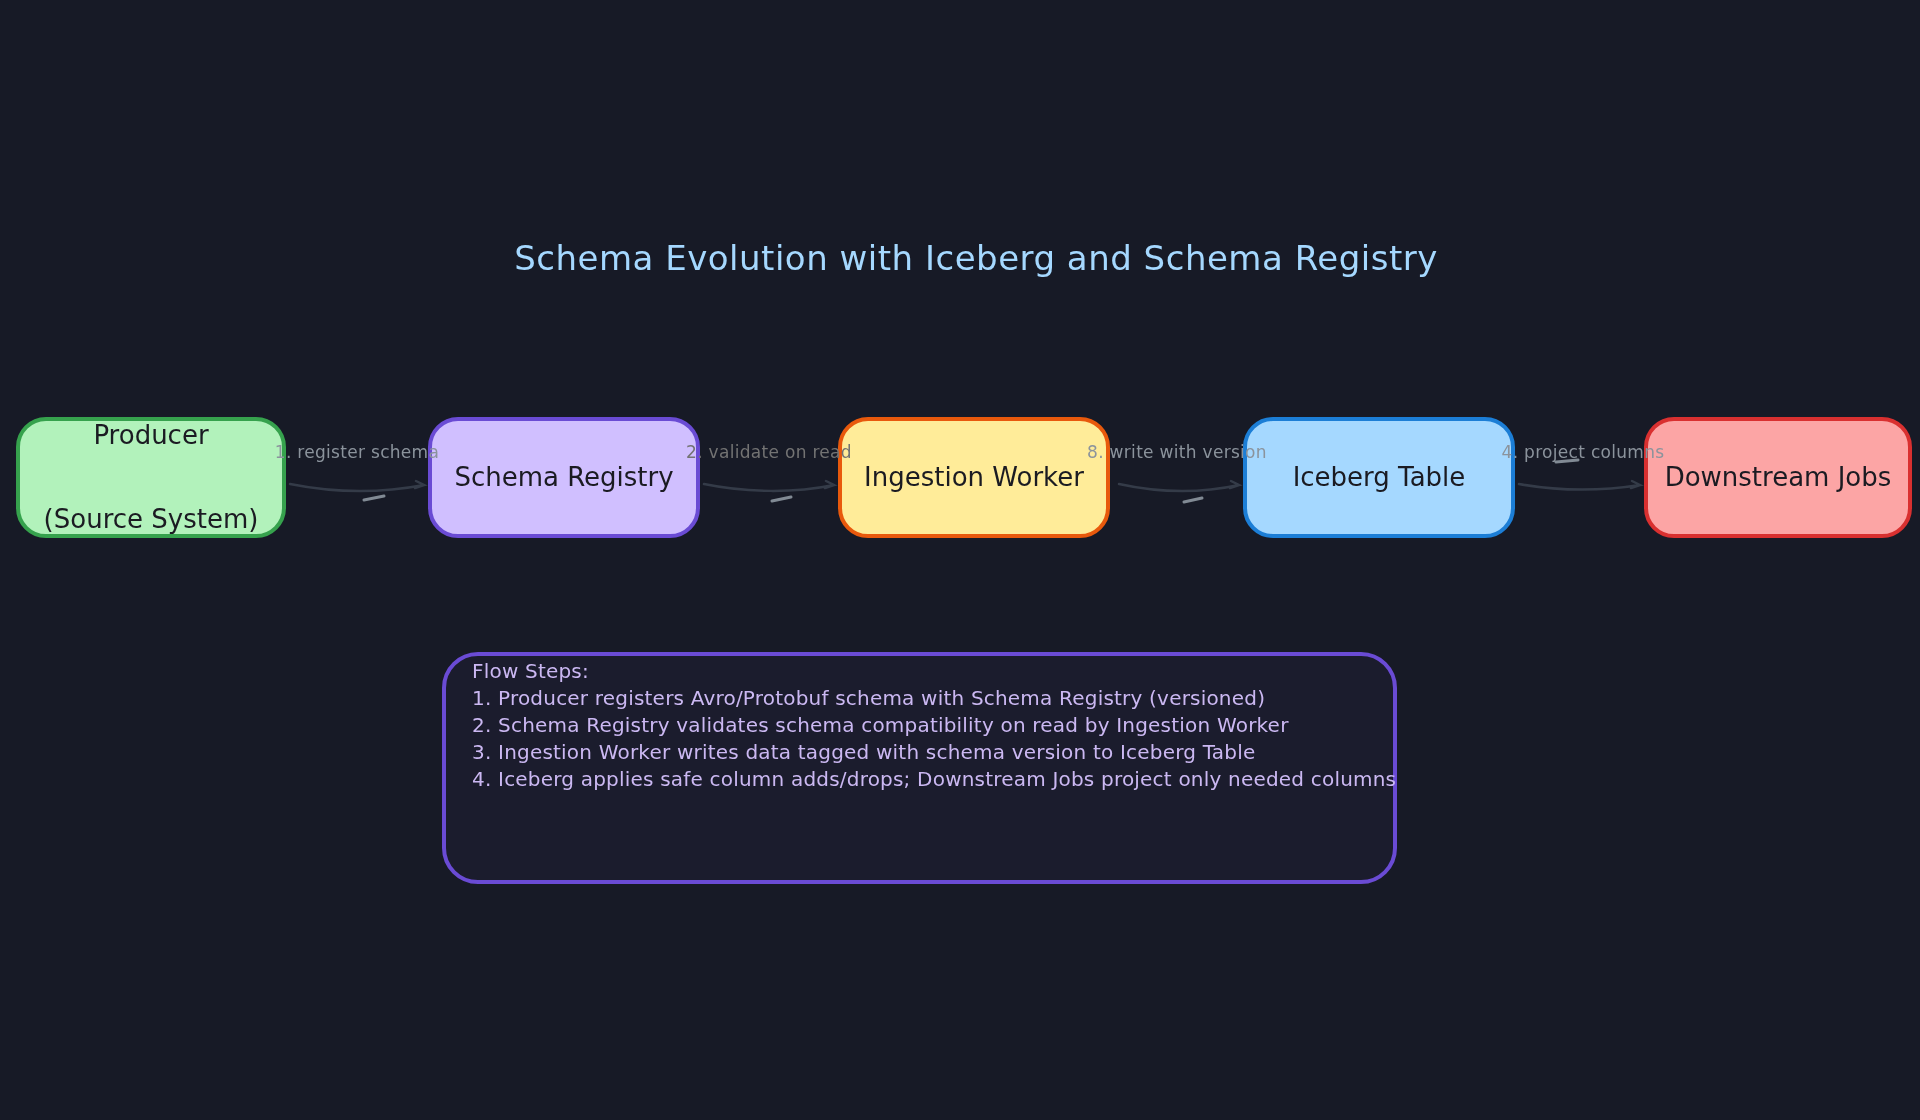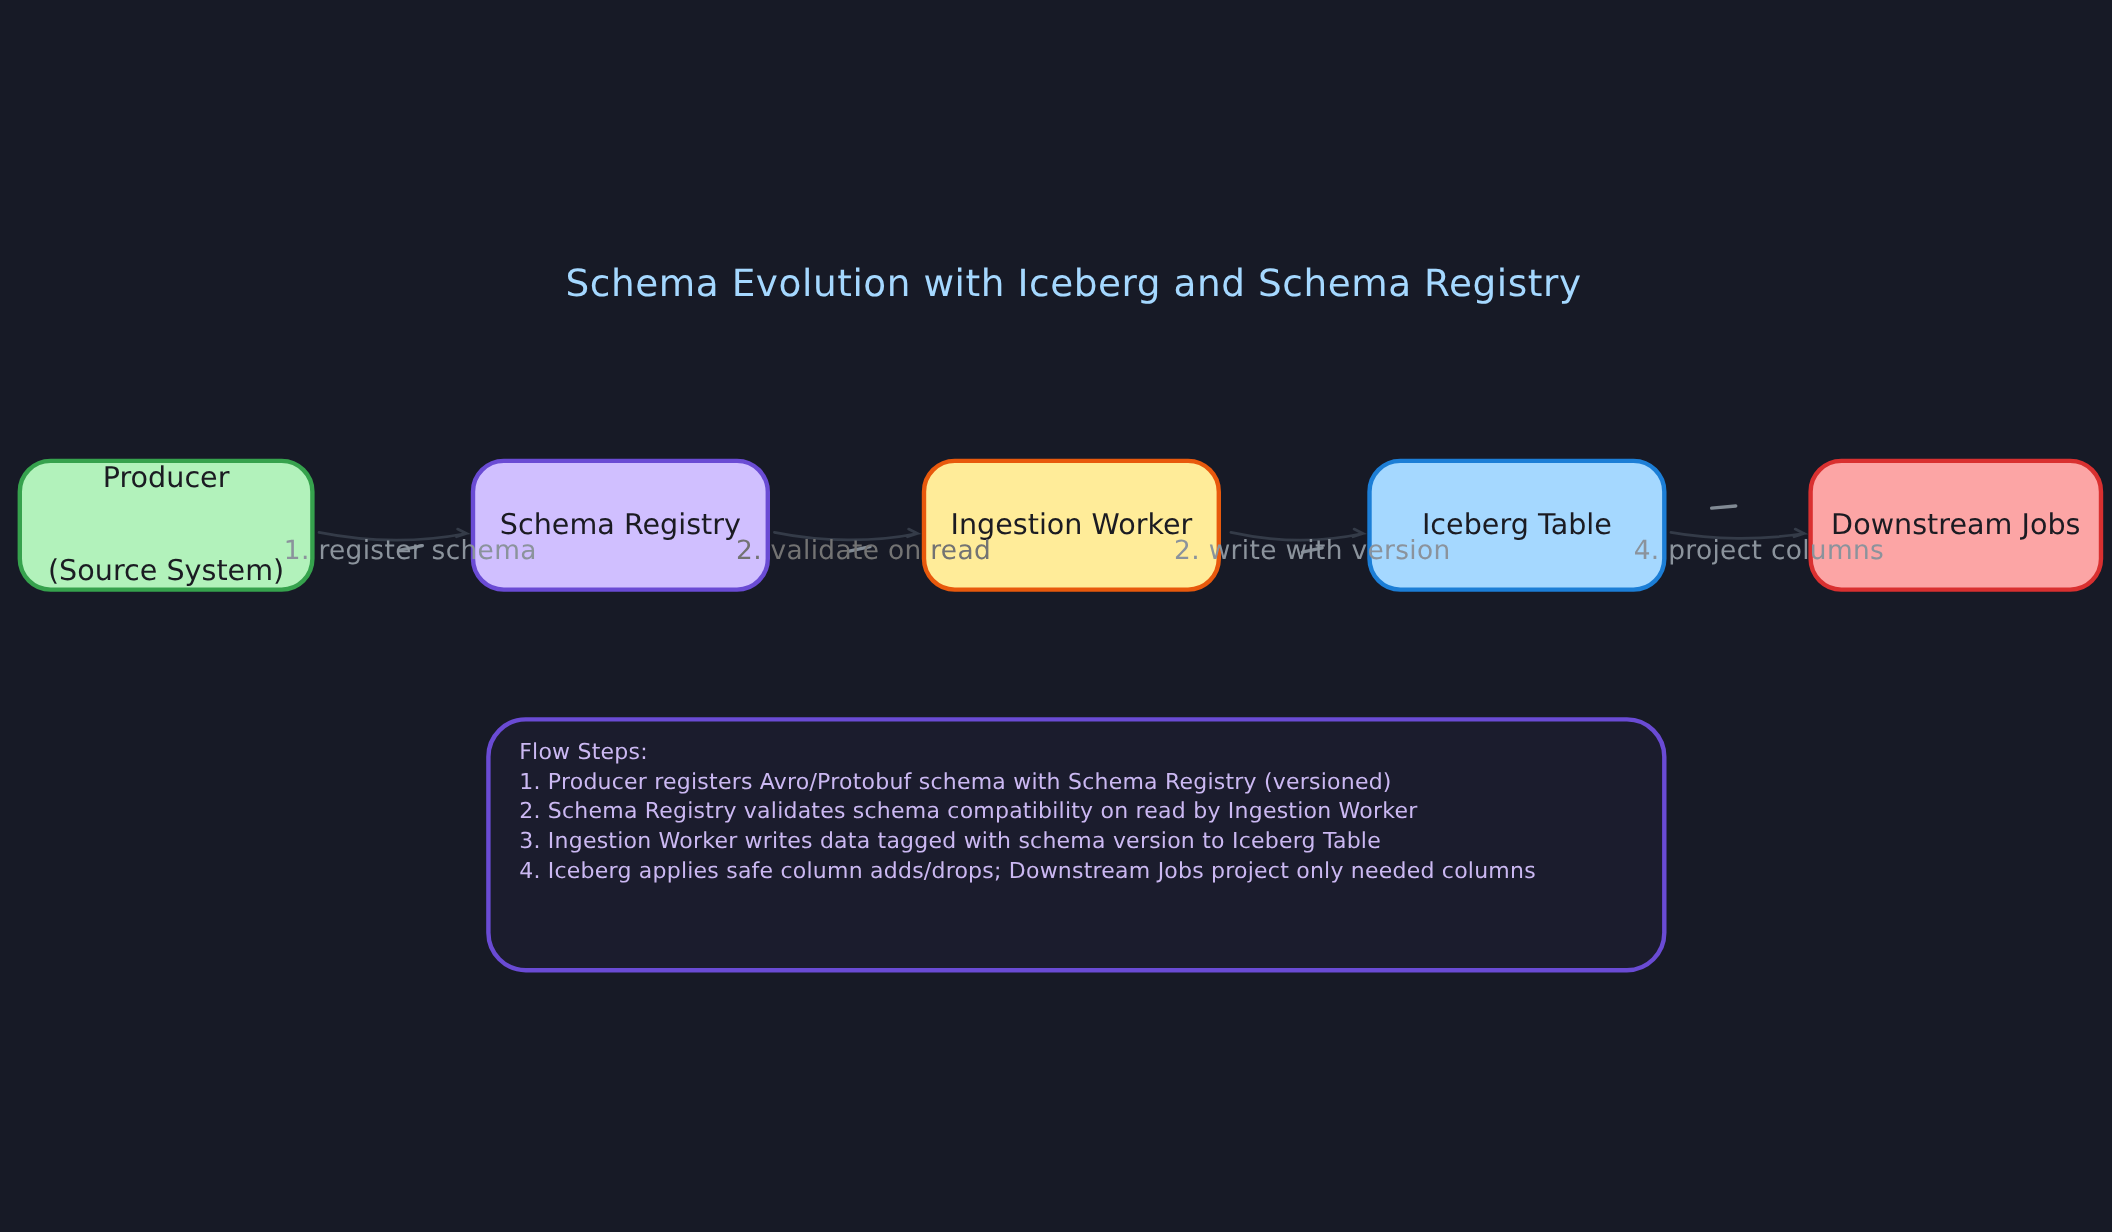--- a/index.html
+++ b/index.html
@@ -55,43 +55,42 @@
     z-index: 2;
   }
   .node .node-line { white-space: nowrap; }
   .n-producer   { left: 16px;   width: 270px; }
   .n-registry   { left: 428px;  width: 272px; }
   .n-ingestion  { left: 838px;  width: 272px; }
   .n-iceberg    { left: 1243px; width: 272px; }
   .n-downstream { left: 1644px; width: 268px; }
   .edge-label {
     position: absolute;
-    top: 500px;
+    top: 452px;
     transform: translate(-50%, -50%);
-    font-size: 24px;
+    font-size: 17px;
     white-space: nowrap;
     z-index: 3;
     letter-spacing: 0.3px;
-    margin-left: 16px;
   }
   .el-1 { left: 357px; }
   .el-2 { left: 769px; }
   .el-3 { left: 1177px; }
   .el-4 { left: 1583px; }
   .notes-box {
     position: absolute;
     left: 442px;
     top: 652px;
-    width: 1073px;
+    width: 955px;
     height: 232px;
     box-sizing: border-box;
     border: 4px solid;
     border-radius: 36px;
     background: rgba(124, 104, 238, 0.04);
-    padding: 14px 26px;
+    padding: 2px 26px;
     z-index: 2;
   }
   .notes-line {
     font-size: 20px;
     line-height: 27px;
     white-space: nowrap;
     letter-spacing: 0.2px;
   }
 </style>
 </head>
@@ -132,21 +131,21 @@
   <div class="node n-iceberg" style="background: rgb(165, 216, 255); border-color: rgb(28, 126, 214); color: rgb(27, 27, 34);">
     <span class="node-line">Iceberg Table</span>
   </div>
 
   <div class="node n-downstream" style="background: #fca5a5; border-color: rgb(217, 48, 48); color: rgb(27, 27, 34);">
     <span class="node-line">Downstream Jobs</span>
   </div>
 
   <div class="edge-label el-1" style="color: rgb(139, 147, 156);">1. register schema</div>
   <div class="edge-label el-2" style="color: #737373;">2. validate on read</div>
-  <div class="edge-label el-3" style="color: rgb(139, 147, 156);">2. write with version</div>
+  <div class="edge-label el-3" style="color: rgb(139, 147, 156);">8. write with version</div>
   <div class="edge-label el-4" style="color: rgb(139, 147, 156);">4. project columns</div>
 
   <div class="notes-box" style="border-color: rgb(106, 75, 212); color: rgb(203, 184, 242);">
     <div class="notes-line">Flow Steps:</div>
     <div class="notes-line">1. Producer registers Avro/Protobuf schema with Schema Registry (versioned)</div>
     <div class="notes-line">2. Schema Registry validates schema compatibility on read by Ingestion Worker</div>
     <div class="notes-line">3. Ingestion Worker writes data tagged with schema version to Iceberg Table</div>
     <div class="notes-line">4. Iceberg applies safe column adds/drops; Downstream Jobs project only needed columns</div>
   </div>
 

